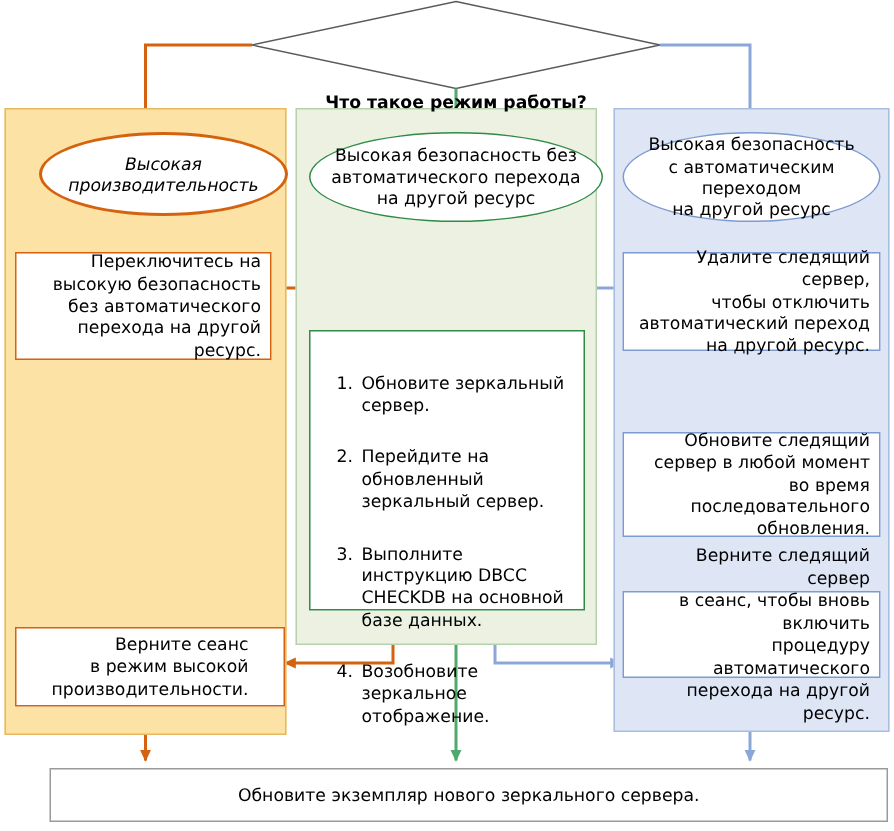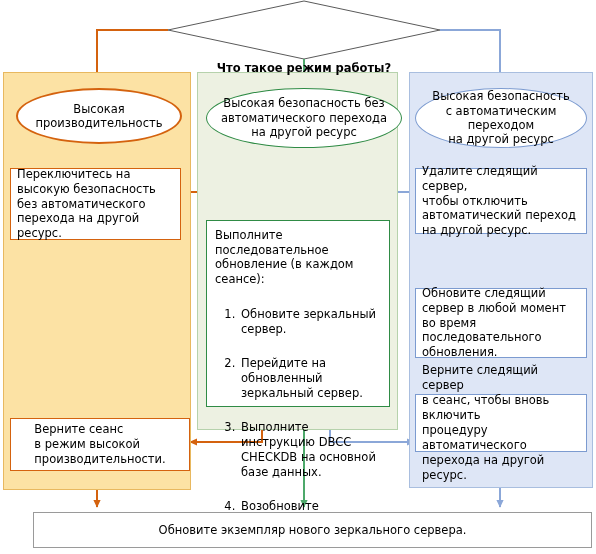--- a/index.html
+++ b/index.html
@@ -68,21 +68,21 @@
   .ellipse-green  { border: 1.5px solid #2F8B45; }
   .ellipse-blue   { border: 1.5px solid #7C9BD0; }
 
   .box {
     position: absolute;
     box-sizing: border-box;
     background: #ffffff;
     display: flex;
     align-items: center;
     justify-content: center;
-    text-align: left;
+    text-align: right;
     z-index: 5;
     font-size: 11.5px;
     color: #000000;
     line-height: 1.3;
     padding: 4px 6px;
   }
   .box-orange { border: 1.5px solid #D4620E; }
   .box-blue   { border: 1.5px solid #7C9BD0; }
 
   .diamond-wrap {
@@ -198,21 +198,21 @@
   </svg>
 
   <div class="panel panel-orange"></div>
   <div class="panel panel-green"></div>
   <div class="panel panel-blue"></div>
 
   <div class="diamond-wrap">
     <div class="diamond-label">Что такое режим работы?</div>
   </div>
 
-  <div class="ellipse ellipse-orange" style="left:16px; top:88px; width:166px; height:56px;">
+  <div class="ellipse ellipse-orange" style="left:26px; top:88px; width:166px; height:56px;font-style:italic;">
     <span>
       <span>Высокая</span><br>
       <span>производительность</span>
     </span>
   </div>
 
   <div class="box box-orange" style="left:10px; top:168px; width:171px; height:72px;">
     <span>
       <span>Переключитесь на</span><br>
       <span>высокую безопасность</span><br>
@@ -231,24 +231,20 @@
 
   <div class="ellipse ellipse-green" style="left:206px; top:88px; width:196px; height:60px;">
     <span>
       <span>Высокая безопасность без</span><br>
       <span>автоматического перехода</span><br>
       <span>на другой ресурс</span>
     </span>
   </div>
 
   <div id="proc-box">
-    <p class="lead">
-      <span>Выполните последовательное</span>
-      <span>обновление (в каждом сеансе):</span>
-    </p>
     <ol>
       <li>Обновите зеркальный сервер.</li>
       <li>Перейдите на обновленный зеркальный сервер.</li>
       <li>Выполните инструкцию DBCC CHECKDB на основной базе данных.</li>
       <li>Возобновите зеркальное отображение.</li>
     </ol>
   </div>
 
   <div class="ellipse ellipse-blue" style="left:415px; top:88px; width:172px; height:60px;">
     <span>

